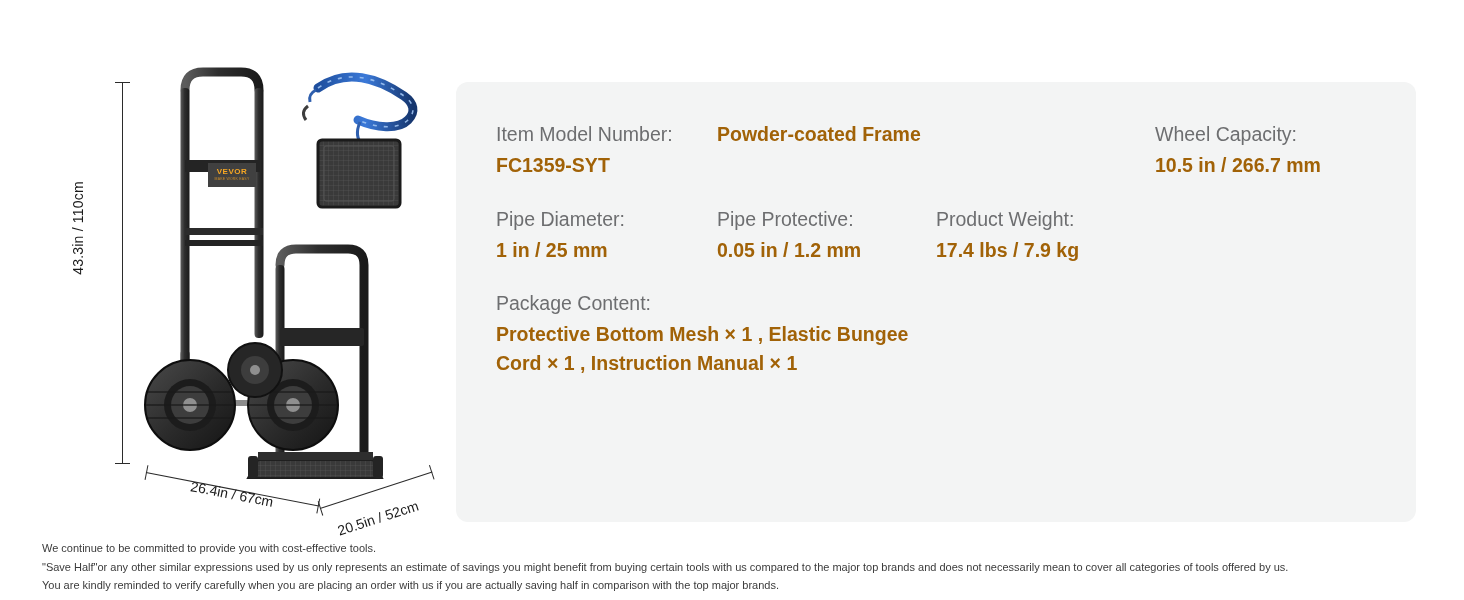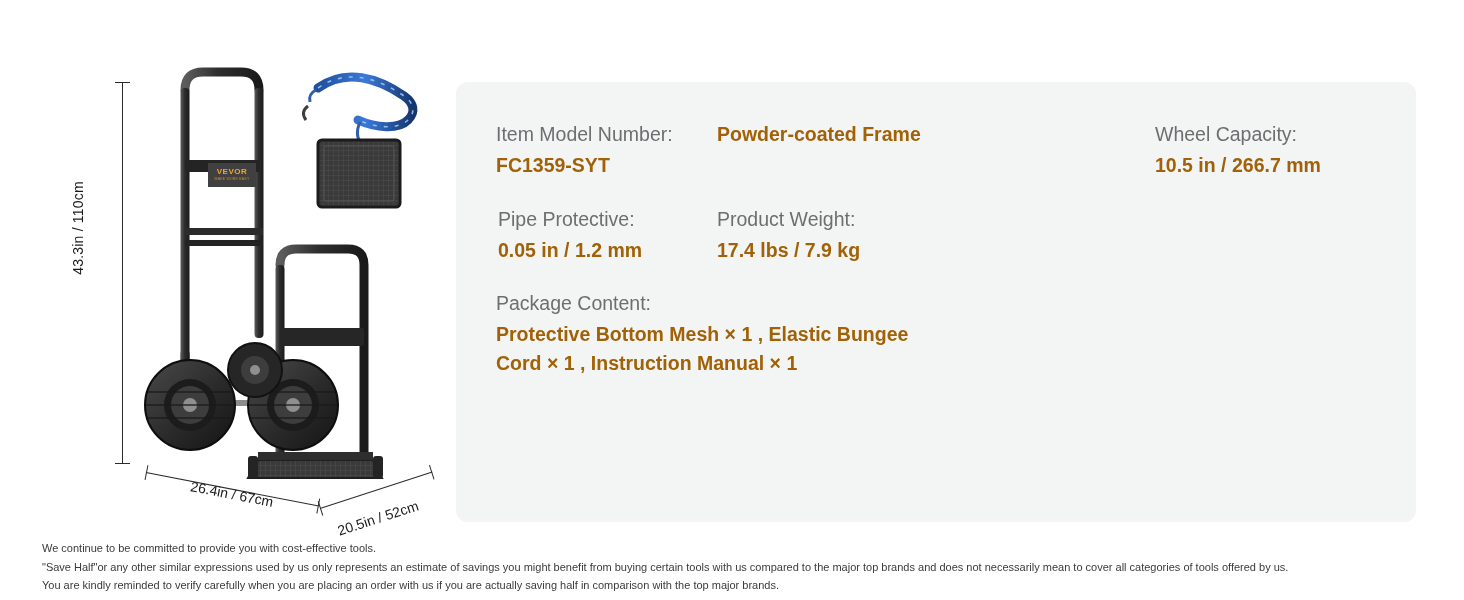--- a/index.html
+++ b/index.html
@@ -335,20 +335,24 @@
     </div>
 
     <div class="spec-item col-left">
     </div>
 
     <div class="spec-item col-right">
       <div class="spec-label">Wheel Capacity:</div>
       <div class="spec-value">10.5 in / 266.7 mm</div>
     </div>
 
+    <div class="spec-item col-left">
+      <div class="spec-label">Pipe Diameter:</div>
+      <div class="spec-value">1 in / 25 mm</div>
+    </div>
 
     <div class="spec-item col-right">
       <div class="spec-label">Pipe Protective:</div>
       <div class="spec-value">0.05 in / 1.2 mm</div>
     </div>
 
 
     <div class="spec-item col-right">
       <div class="spec-label">Product Weight:</div>
       <div class="spec-value">17.4 lbs / 7.9 kg</div>

